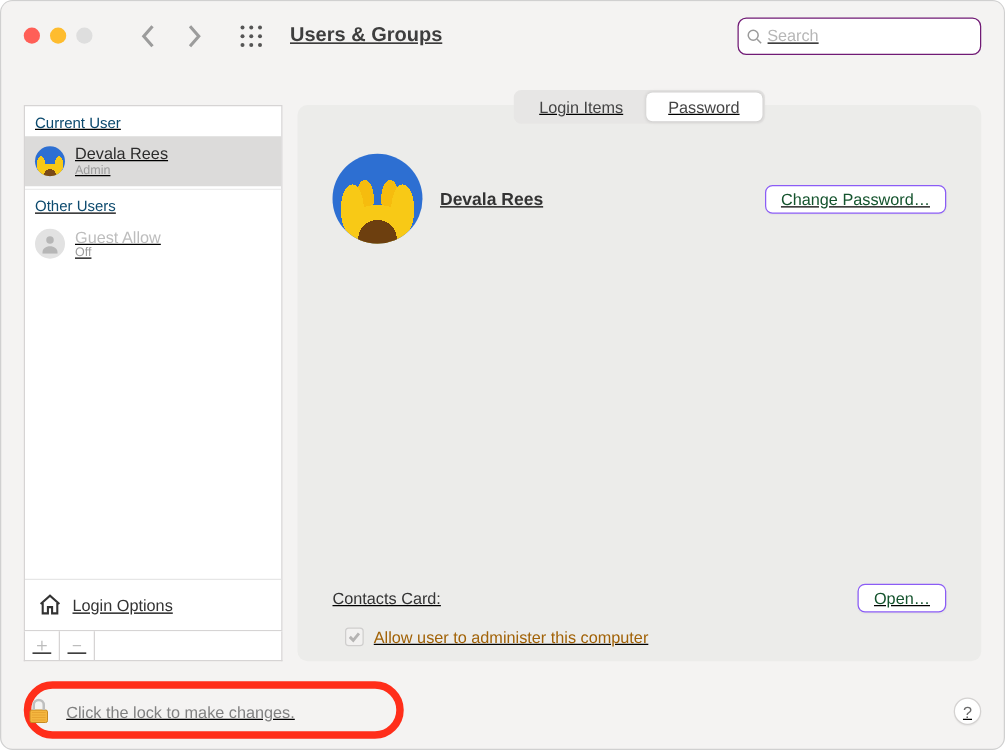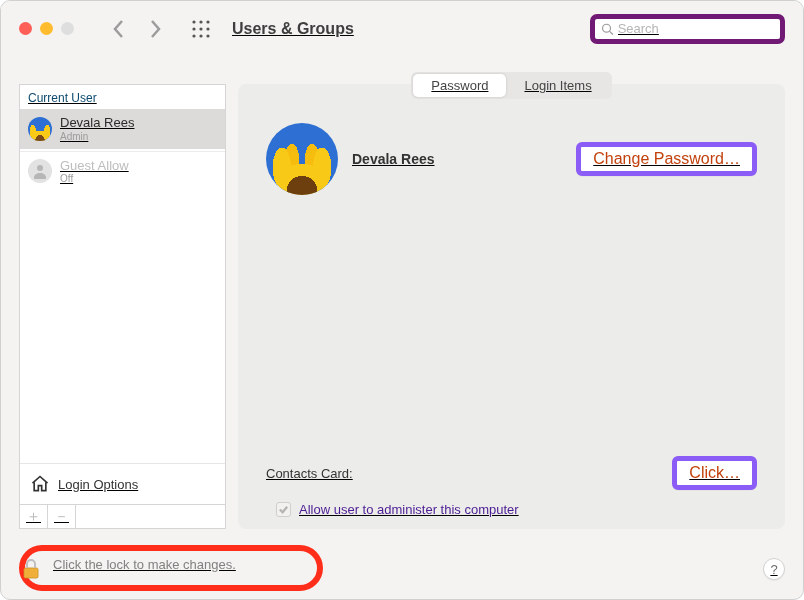--- a/index.html
+++ b/index.html
@@ -66,21 +66,21 @@
       font-weight: 700;
       color: #3e3e3e;
       margin-left: 8px;
       flex: 0 0 auto;
     }
     .spacer { flex: 1; }
     .search {
       width: 195px;
       height: 30px;
       border-radius: 7px;
-      border: 5px solid #701a75;
+      border: 1px solid #701a75;
       background: #fff;
       display: flex;
       align-items: center;
       padding: 0 6px;
       gap: 4px;
     }
     .search svg { width: 14px; height: 14px; }
     .search input {
       border: none;
       outline: none;
@@ -236,46 +236,46 @@
         radial-gradient(ellipse 18% 38% at 64% 50%, #f6bc0e 0 55%, transparent 55%);
     }
     .profile-name {
       font-size: 14px;
       font-weight: 700;
       color: #333;
       flex: 1;
     }
     .btn {
       background: #fff;
-      border: 5px solid #8b5cf6;
+      border: 1px solid #8b5cf6;
       border-radius: 6px;
       padding: 3px 12px;
-      font-size: 16px;
-      color: #c2410c;
+      font-size: 13px;
+      color: #14532d;
       box-shadow: 0 1px 1px rgba(0,0,0,0.03);
     }
     .bottom-controls {
       margin-top: auto;
       padding: 0 28px;
     }
     .contacts-row {
       display: flex;
       align-items: center;
       justify-content: space-between;
       gap: 8px;
       font-size: 13px;
       color: #333;
       margin-bottom: 12px;
     }
     .admin-row {
       display: flex;
       align-items: center;
       gap: 8px;
       font-size: 13px;
-      color: #4c1d95;
+      color: #a16207;
       padding-left: 10px;
     }
     .checkbox {
       width: 15px;
       height: 15px;
       border: 1px solid #cfcecd;
       border-radius: 3px;
       background: #f2f1f0;
       display: flex;
       align-items: center;
@@ -285,20 +285,21 @@
     .footer {
       height: 60px;
       display: flex;
       align-items: center;
       padding: 0 18px;
       gap: 10px;
       position: relative;
     }
     .lock-area {
       display: flex;
+      align-items: center;
       gap: 10px;
       position: relative;
       z-index: 2;
     }
     .lock-icon { width: 24px; height: 24px; }
     .lock-text { font-size: 13px; color: #818181; }
     .highlight-ring {
       position: absolute;
       left: 18px;
       top: 6px;
@@ -369,20 +370,21 @@
       <div class="userlist">
         <div class="section-label">Current User</div>
         <div class="user-row selected">
           <div class="avatar-sm sunflower-sm"></div>
           <div class="user-info">
             <div class="user-name">Devala Rees</div>
             <div class="user-role">Admin</div>
           </div>
         </div>
         <div class="divider"></div>
+        <div class="section-label">Other Users</div>
         <div class="user-row">
           <div class="avatar-sm guest-avatar">
             <svg viewBox="0 0 16 16">
                 <circle cx="8" cy="5" r="3"></circle>
                 <path d="M2 15c0-3.2 2.7-5 6-5s6 1.8 6 5v1H2z"></path>
               </svg>
           </div>
           <div class="user-info">
             <div class="guest-name">Guest Allow</div>
             <div class="user-role">Off</div>
@@ -400,33 +402,33 @@
       <div class="plusminus">
         <div class="pm-btn">＋</div>
         <div class="pm-btn">－</div>
         <div class="pm-btn" style="flex:1;border-right:none"></div>
       </div>
     </div>
 
     <div class="main">
       <div class="tabs">
         <div class="tab-group">
+          <div class="tab">Login Items</div>
           <div class="tab active">Password</div>
-          <div class="tab">Login Items</div>
         </div>
       </div>
       <div class="profile-area">
         <div class="avatar-lg"></div>
         <div class="profile-name">Devala Rees</div>
         <button class="btn">Change Password…</button>
       </div>
       <div class="bottom-controls">
         <div class="contacts-row">
           <span>Contacts Card:</span>
-          <button class="btn">Click…</button>
+          <button class="btn">Open…</button>
         </div>
         <div class="admin-row">
           <div class="checkbox">
             <svg viewBox="0 0 12 12">
                 <polyline points="2,6 5,9 10,3"></polyline>
               </svg>
           </div>
           <span>Allow user to administer this computer</span>
         </div>
       </div>

